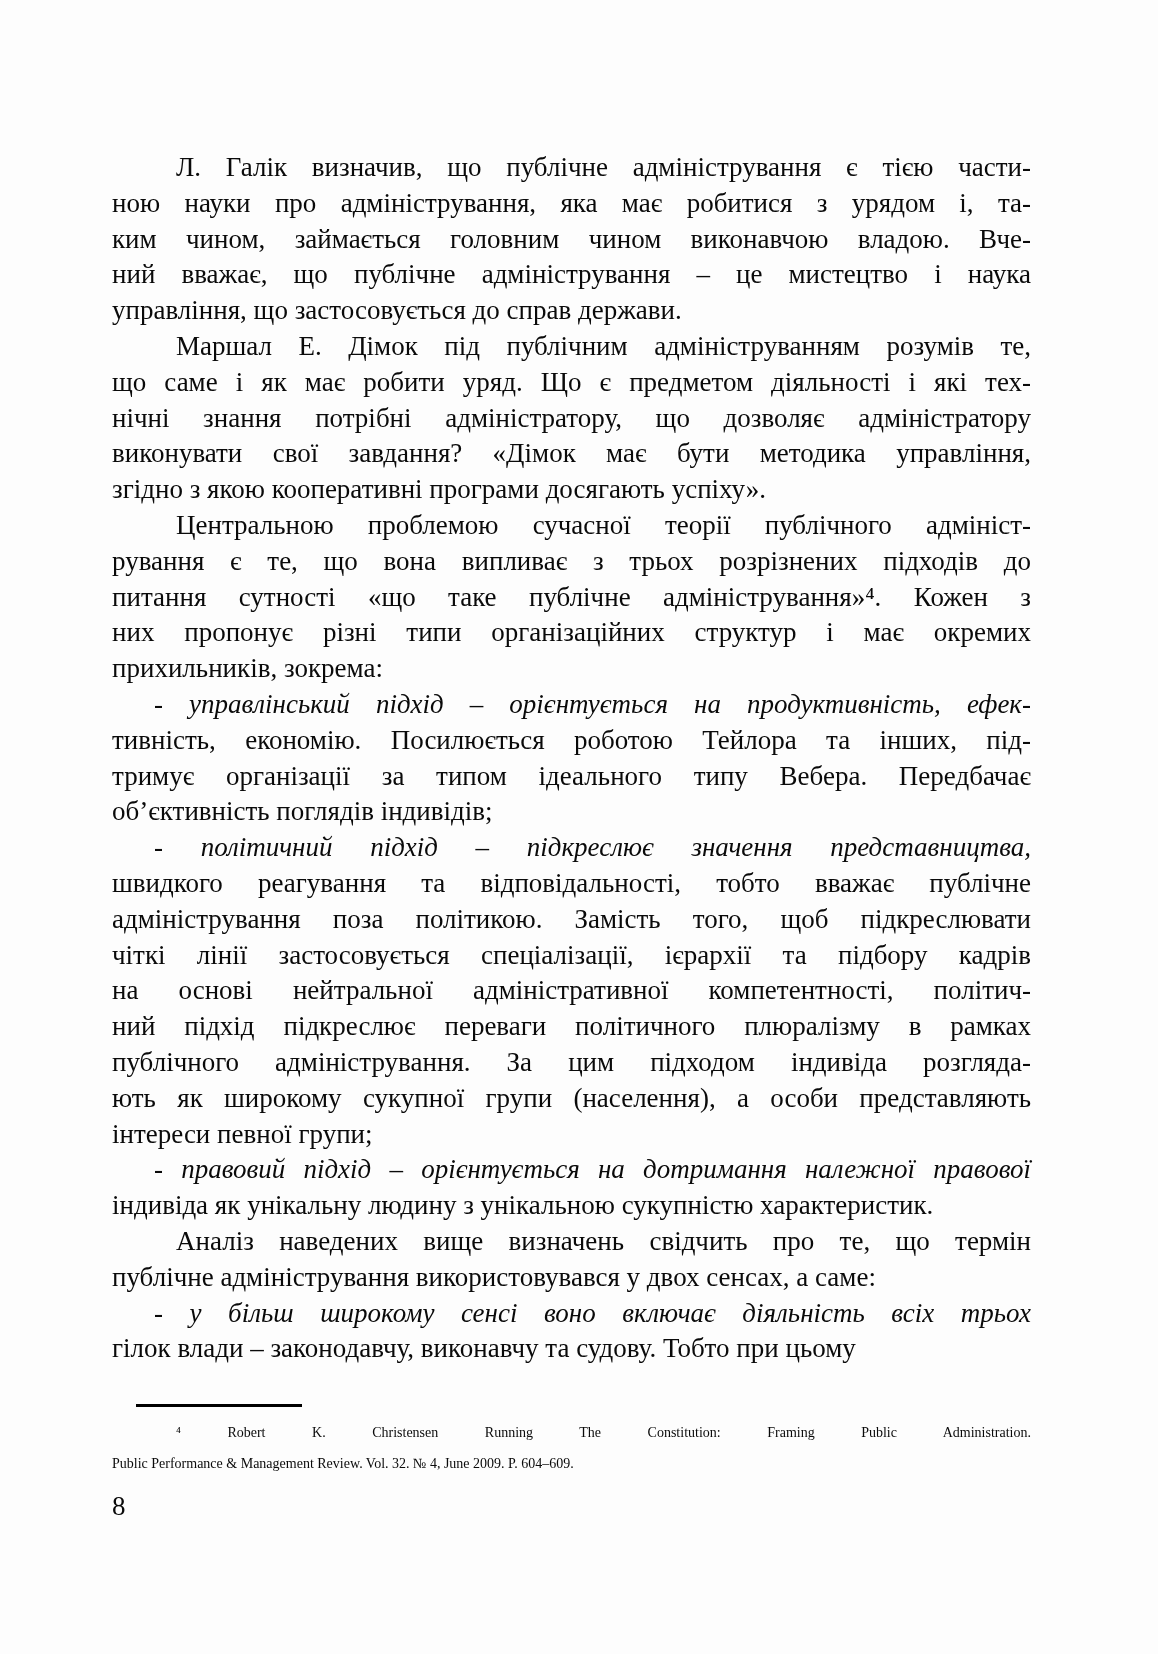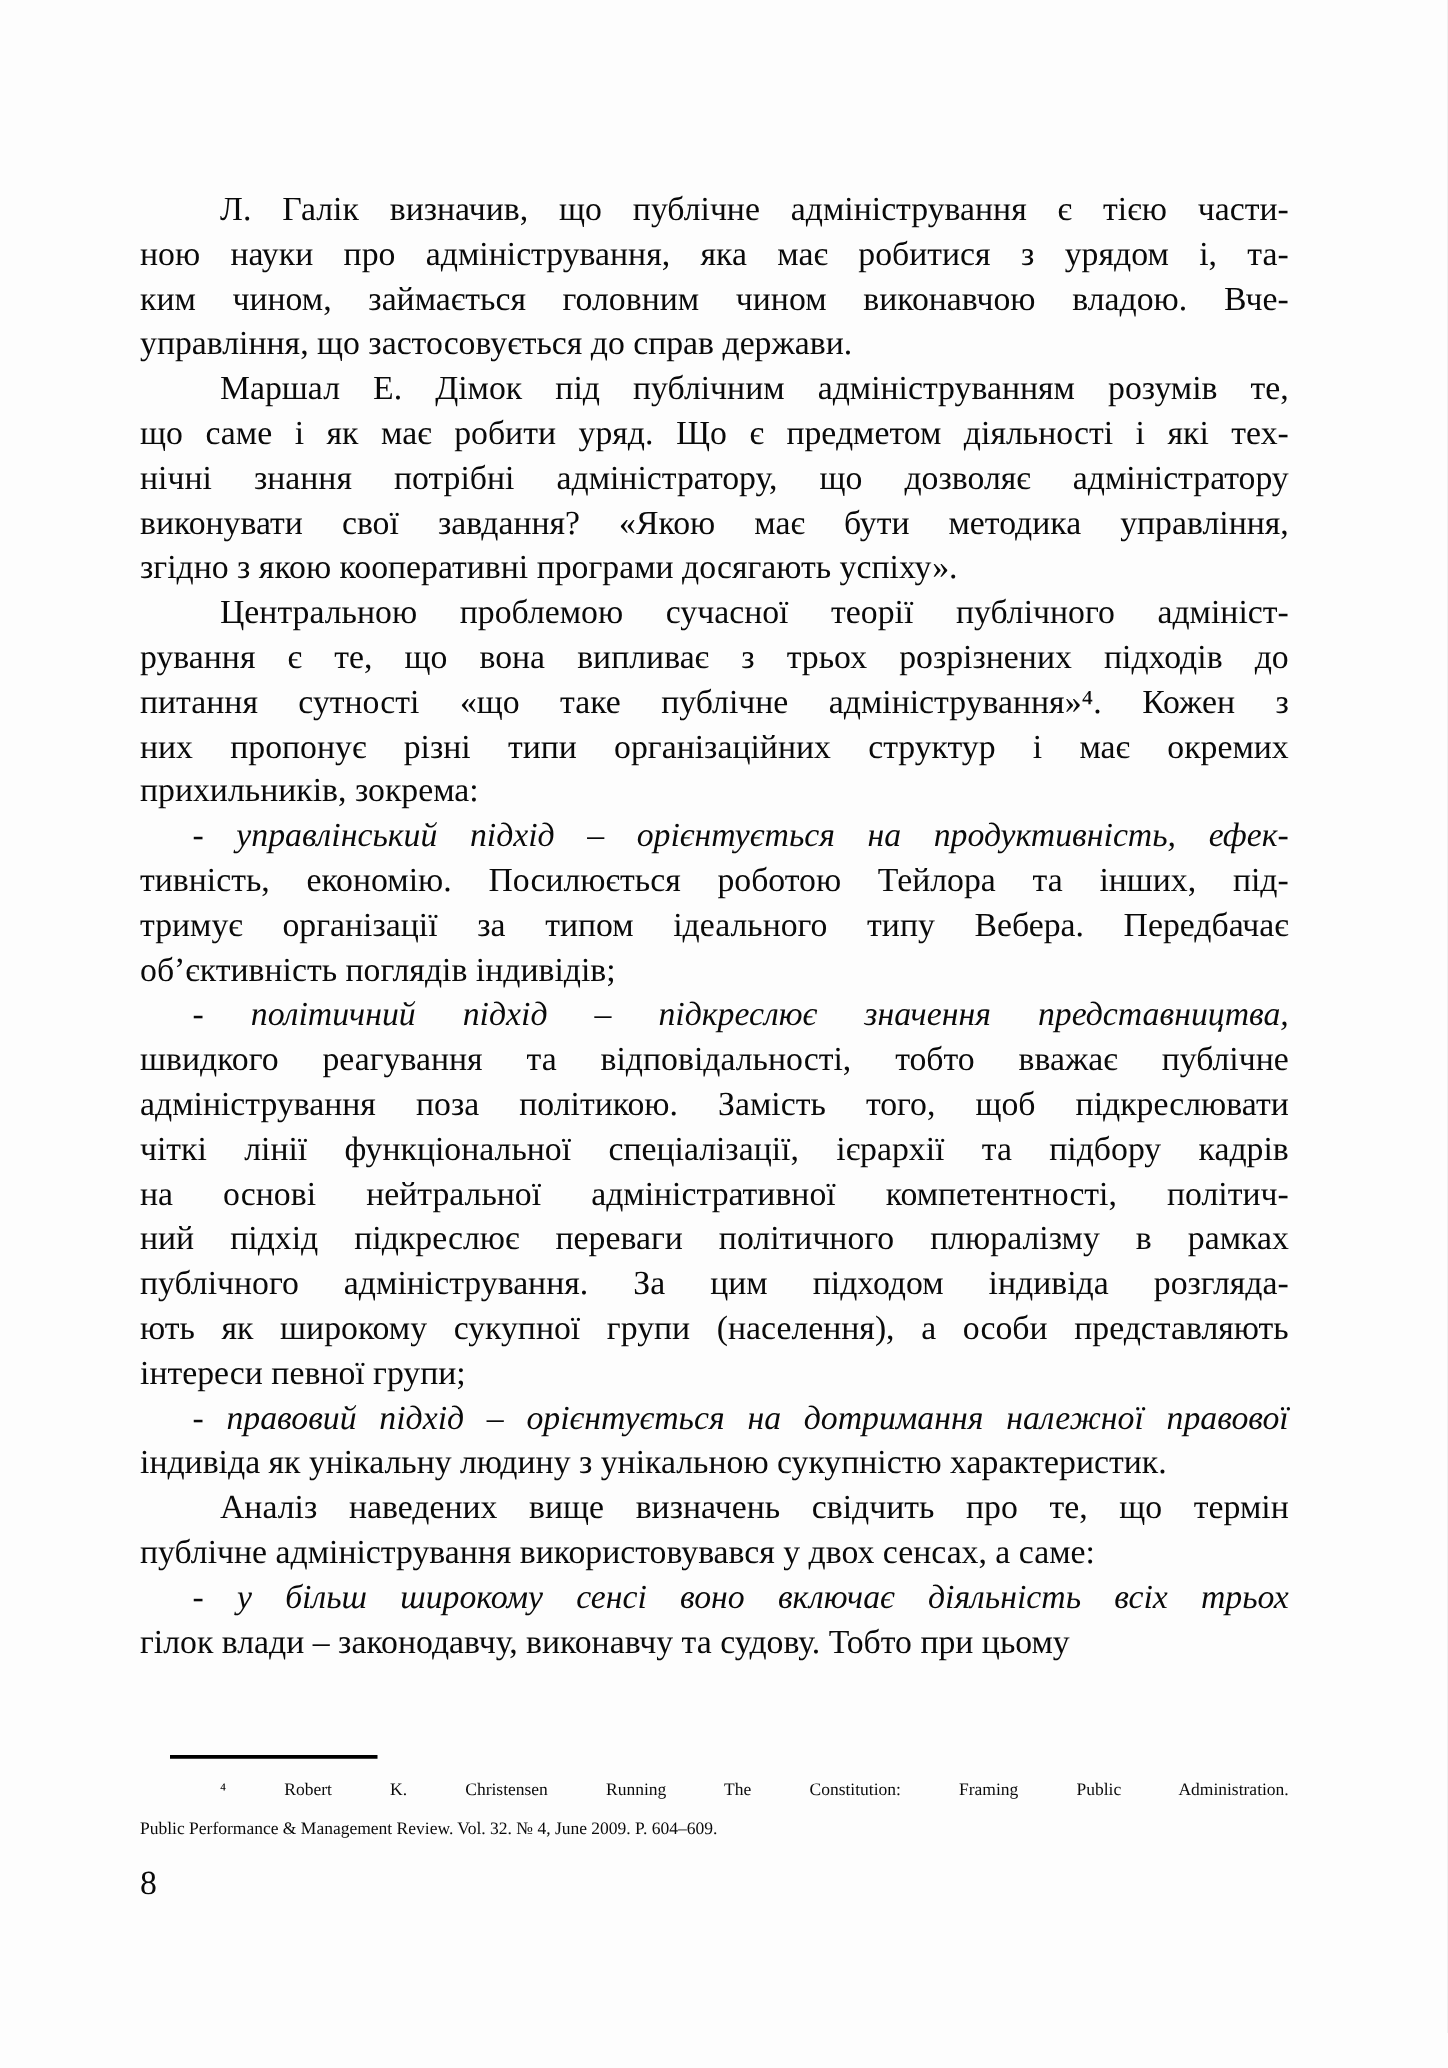--- a/index.html
+++ b/index.html
@@ -68,47 +68,48 @@
 </style>
 </head>
 <body>
 
 <div class="page">
   <div class="body-text">
       <div class="paragraph">
         <div class="line firstline">Л. Галік визначив, що публічне адміністрування є тією части-</div>
         <div class="line">ною науки про адміністрування, яка має робитися з урядом і, та-</div>
         <div class="line">ким чином, займається головним чином виконавчою владою. Вче-</div>
+        <div class="line">ний вважає, що публічне адміністрування – це мистецтво і наука</div>
         <div class="line lastline">управління, що застосовується до справ держави.</div>
       </div>
       <div class="paragraph">
         <div class="line firstline">Маршал Е. Дімок під публічним адмініструванням розумів те,</div>
         <div class="line">що саме і як має робити уряд. Що є предметом діяльності і які тех-</div>
         <div class="line">нічні знання потрібні адміністратору, що дозволяє адміністратору</div>
-        <div class="line">виконувати свої завдання? «Якою має бути методика управління,</div>
+        <div class="line">виконувати свої завдання? «Дімок має бути методика управління,</div>
         <div class="line lastline">згідно з якою кооперативні програми досягають успіху».</div>
       </div>
       <div class="paragraph">
         <div class="line firstline">Центральною проблемою сучасної теорії публічного адмініст-</div>
         <div class="line">рування є те, що вона випливає з трьох розрізнених підходів до</div>
         <div class="line">питання сутності «що таке публічне адміністрування»⁴. Кожен з</div>
         <div class="line">них пропонує різні типи організаційних структур і має окремих</div>
         <div class="line lastline">прихильників, зокрема:</div>
       </div>
       <div class="paragraph">
         <div class="line firstline bullet">- управлінський підхід – орієнтується на продуктивність, ефек-</div>
         <div class="line">тивність, економію. Посилюється роботою Тейлора та інших, під-</div>
         <div class="line">тримує організації за типом ідеального типу Вебера. Передбачає</div>
         <div class="line lastline">об’єктивність поглядів індивідів;</div>
       </div>
       <div class="paragraph">
         <div class="line firstline bullet">- політичний підхід – підкреслює значення представництва,</div>
         <div class="line">швидкого реагування та відповідальності, тобто вважає публічне</div>
         <div class="line">адміністрування поза політикою. Замість того, щоб підкреслювати</div>
-        <div class="line">чіткі лінії функціональної спеціалізації, ієрархії та підбору кадрів</div>
+        <div class="line">чіткі лінії застосовується спеціалізації, ієрархії та підбору кадрів</div>
         <div class="line">на основі нейтральної адміністративної компетентності, політич-</div>
         <div class="line">ний підхід підкреслює переваги політичного плюралізму в рамках</div>
         <div class="line">публічного адміністрування. За цим підходом індивіда розгляда-</div>
         <div class="line">ють як широкому сукупної групи (населення), а особи представляють</div>
         <div class="line lastline">інтереси певної групи;</div>
       </div>
       <div class="paragraph">
         <div class="line firstline bullet">- правовий підхід – орієнтується на дотримання належної правової</div>
         <div class="line lastline">індивіда як унікальну людину з унікальною сукупністю характеристик.</div>
       </div>

